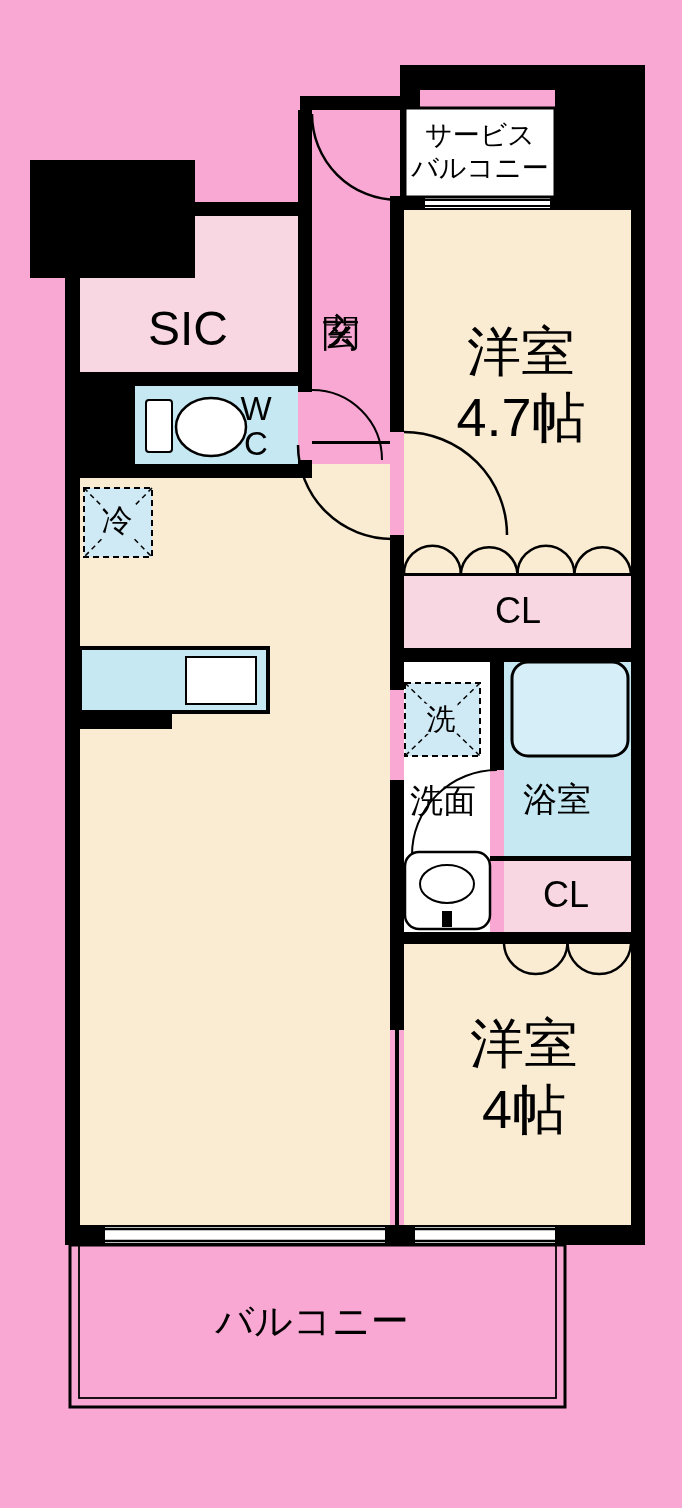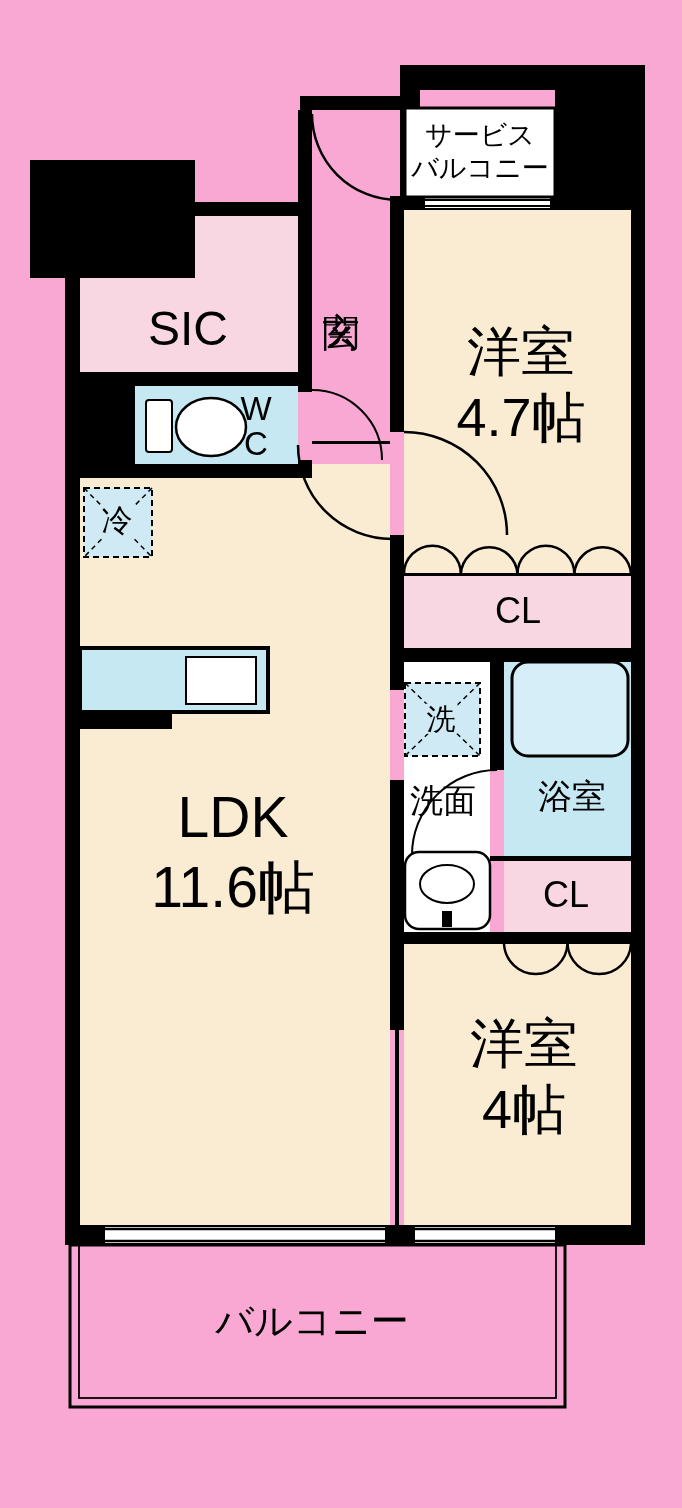--- a/index.html
+++ b/index.html
@@ -133,24 +133,22 @@
 
   <div class="label" style="left:480px;top:152px;font-size:27px;">サービス
 バルコニー</div>
   <div class="label v" style="left:341px;top:287px;font-size:37px;">玄関</div>
   <div class="label" style="left:521px;top:385px;font-size:54px;">洋室
 4.7帖</div>
   <div class="label" style="left:188px;top:329px;font-size:48px;">SIC</div>
   <div class="label" style="left:256px;top:427px;font-size:33px;line-height:1.05;">W
 C</div>
   <div class="label badge" style="left:117px;top:521px;font-size:31px;">冷</div>
-  <div class="label" style="left:233px;top:853px;font-size:57px;">LDK
-11.6帖</div>
   <div class="label" style="left:518px;top:611px;font-size:36px;">CL</div>
   <div class="label badge" style="left:441px;top:719px;font-size:29px;">洗</div>
   <div class="label" style="left:443px;top:801px;font-size:33px;">洗面</div>
-  <div class="label" style="left:572px;top:800px;font-size:34px;font-family:Liberation Mono, monospace;">浴室</div>
+  <div class="label" style="left:557px;top:800px;font-size:34px;">浴室</div>
   <div class="label" style="left:566px;top:895px;font-size:36px;">CL</div>
   <div class="label" style="left:524px;top:1077px;font-size:54px;">洋室
 4帖</div>
   <div class="label" style="left:312px;top:1321px;font-size:38px;">バルコニー</div>
 
 </div>
 
 </body></html>

